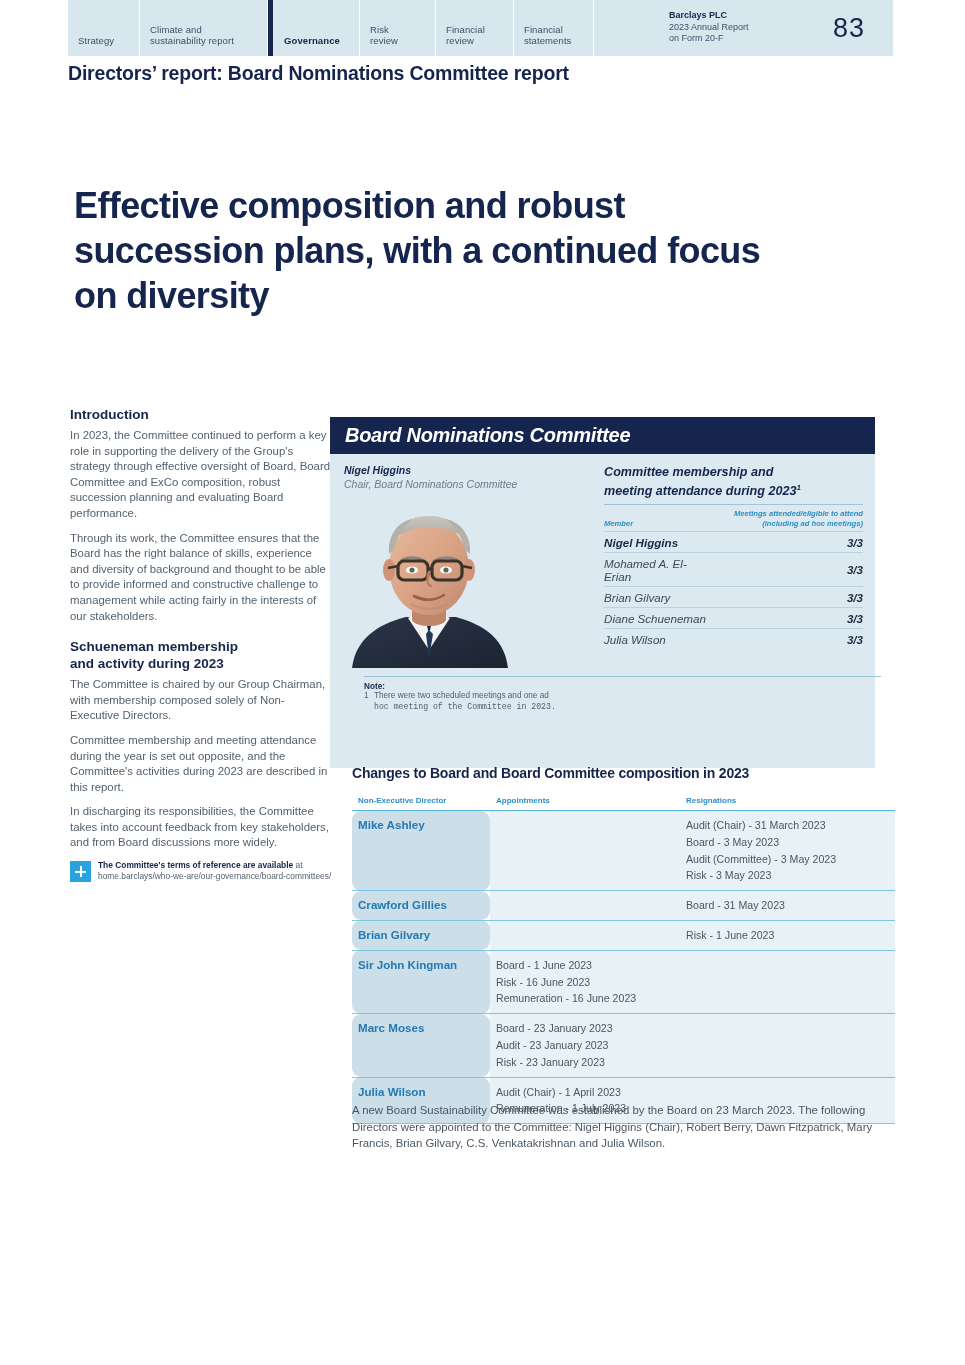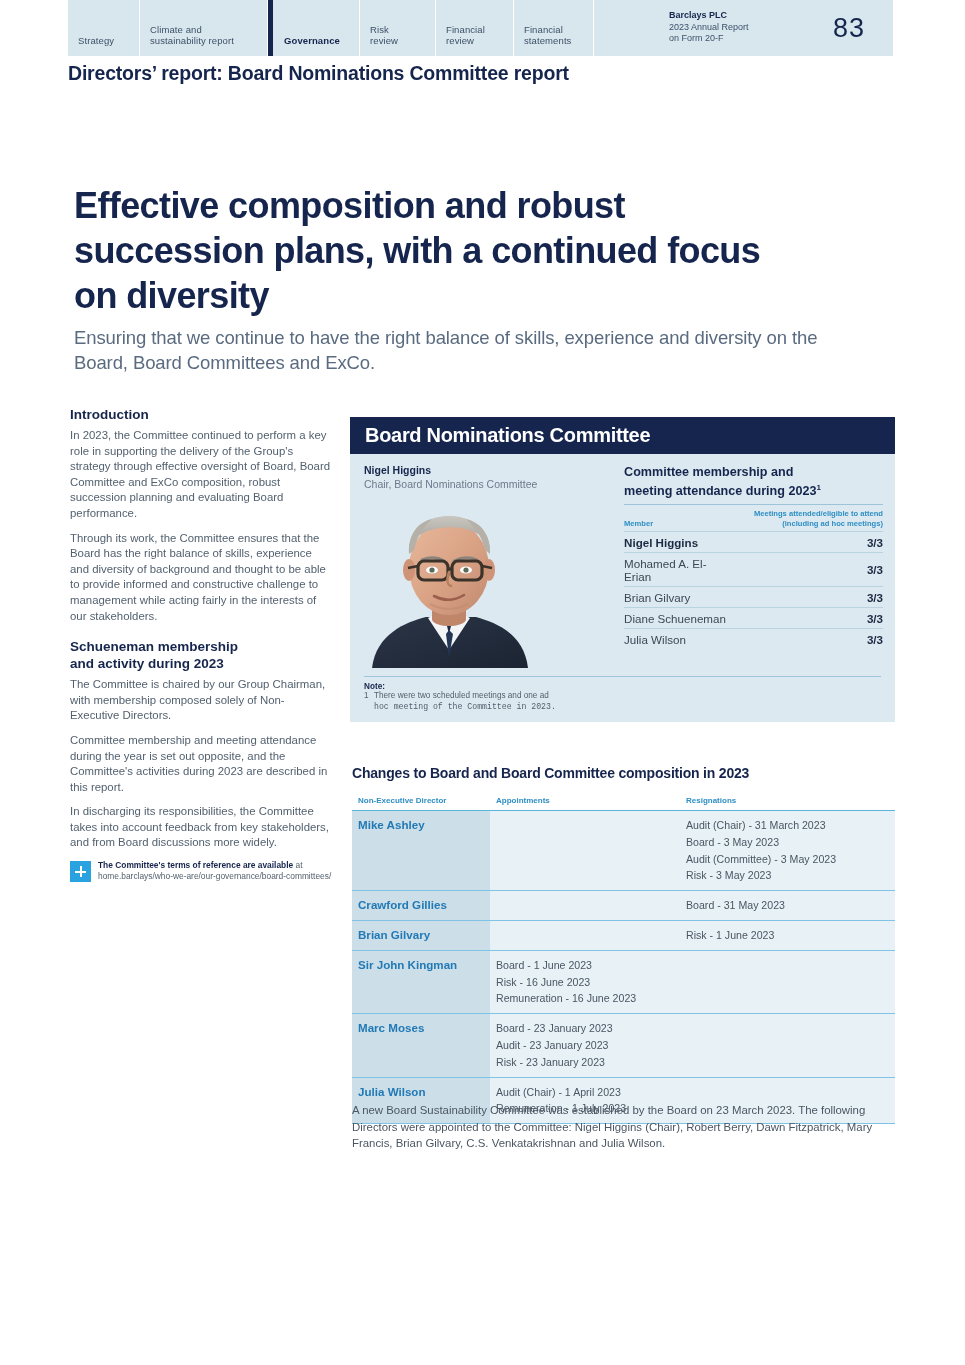--- a/index.html
+++ b/index.html
@@ -79,22 +79,23 @@
   .plus-tile:before, .plus-tile:after {
     content:''; position:absolute; background:#fff;
   }
   .plus-tile:before { left: 5px; top: 9.5px; width: 11px; height: 2px; }
   .plus-tile:after  { left: 9.5px; top: 5px; width: 2px; height: 11px; }
   .link-text { font-size: 8.4px; line-height: 11px; color: #53616f; }
   .link-text b { color: #16254d; font-weight: bold; }
 
   
   .panel {
-    position: absolute; left: 350px; top: 417px; width: 545px; height: 305px;
+    position: absolute; left: 330px; top: 417px; width: 545px; height: 351px;
     background: #dce9f0;
+    font-style: italic;
   }
   .panel-title {
     height: 37px; background: #16254d; color: #ffffff;
     font-size: 20px; font-weight: bold; display: flex; align-items: center;
     padding-left: 15px; letter-spacing: -0.3px;
   }
   .panel-inner { display: flex; padding: 10px 12px 0 14px; }
   .panel-left { width: 248px; }
   .chair-name { font-size: 10.5px; font-weight: bold; color: #16254d; line-height: 13px; }
   .chair-role { font-size: 10.5px; color: #6c7b8c; line-height: 14px; }
@@ -147,20 +148,21 @@
   .chg-table th.c2 { width: 190px; padding-left: 6px; }
   .chg-table th.c3 { padding-left: 6px; }
   .chg-table td {
     vertical-align: top; padding: 6px 6px 6px 6px;
     font-size: 10.6px; line-height: 16.8px; color: #4a5663;
     border-bottom: 1px solid #7fc3e5;
   }
   .chg-table td.name {
     font-size: 11.6px; font-weight: bold; color: #2279b5; background: #ccdfe9;
     line-height: 15px;
+    border-radius: 9px;
   }
   .chg-table td.cellA { background: #e8f1f6; }
   .chg-table td .ln { display: block; }
 
   .closing {
     position: absolute; left: 352px; top: 1102px; width: 548px;
     font-size: 11.4px; line-height: 16.5px; color: #4a5663;
   }
 </style>
 </head>
@@ -205,21 +207,20 @@
       <div>2023 Annual Report</div>
       <div>on Form 20-F</div>
     </div>
     <div class="nav-pageno">83</div>
   </div>
 
   <div class="running-head">Directors’ report: Board Nominations Committee report</div>
 
   <div class="hero">
     <h1>Effective composition and robust succession plans, with a continued focus on diversity</h1>
-    <div class="sub">Ensuring that we continue to have the right balance of skills, experience and diversity on the Board, Board Committees and ExCo.</div>
   </div>
 
   <div class="leftcol">
     <h2>Introduction</h2>
     <p>In 2023, the Committee continued to perform a key role in supporting the delivery of the Group's strategy through effective oversight of Board, Board Committee and ExCo composition, robust succession planning and evaluating Board performance.</p>
     <p>Through its work, the Committee ensures that the Board has the right balance of skills, experience and diversity of background and thought to be able to provide informed and constructive challenge to management while acting fairly in the interests of our stakeholders.</p>
 
     <h2 class="second">
       <span>Schueneman membership</span><br>
       <span>and activity during 2023</span>

